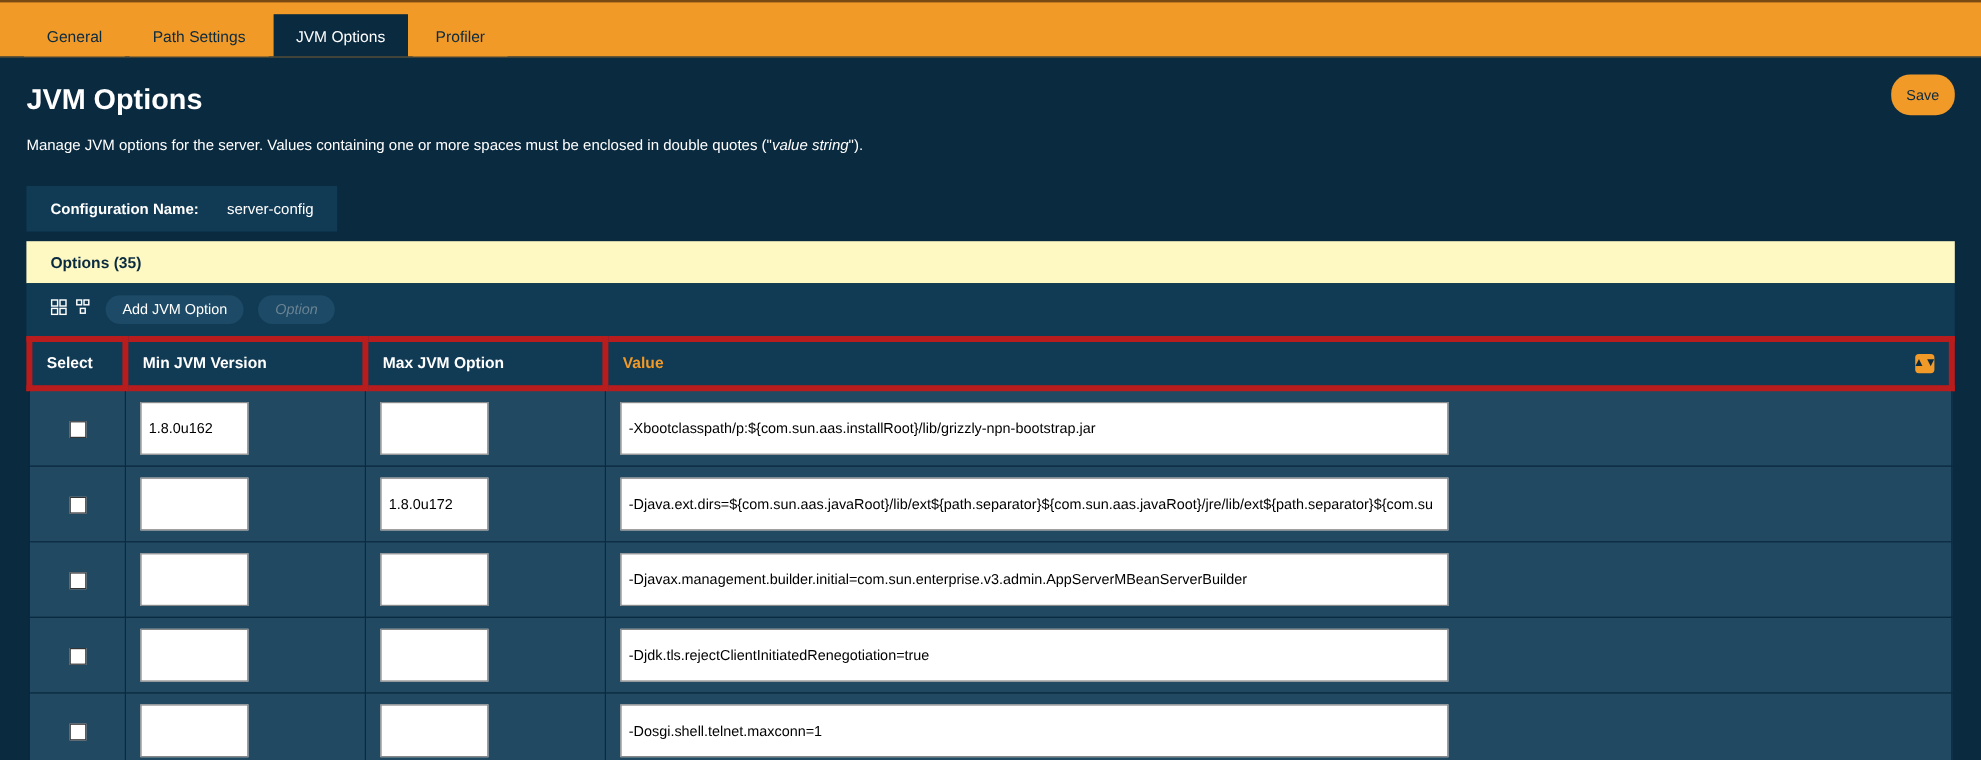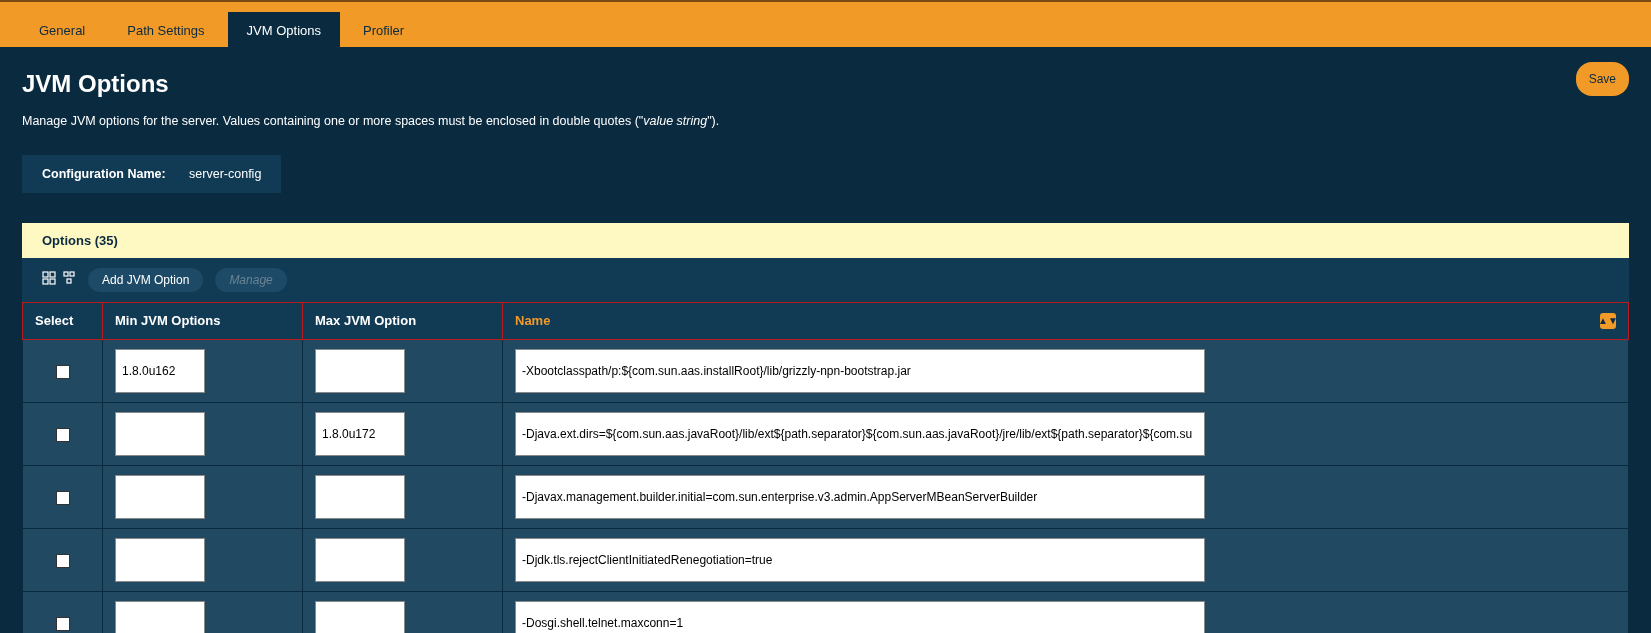--- a/index.html
+++ b/index.html
@@ -60,21 +60,21 @@
       border-radius: 16px;
       padding: 10px 13px;
       font-size: 12px;
       cursor: pointer;
     }
     .config-bar {
       background: #113a54;
       padding: 12px 20px;
       display: inline-block;
       font-size: 12.5px;
-      margin-bottom: 30px;
+      margin-bottom: 8px;
     }
     .config-bar .label { font-weight: bold; margin-right: 20px; }
     .table-title-bar {
       background: #fef9c3;
       color: #0a2a40;
       padding: 10px 20px;
       font-size: 13px;
       font-weight: bold;
     }
     .toolbar {
@@ -103,21 +103,21 @@
     table.grid {
       width: 100%;
       border-collapse: collapse;
     }
     table.grid thead th {
       background: #113a54;
       text-align: left;
       padding: 10px 12px;
       font-size: 13px;
       font-weight: bold;
-      border: 1px solid #b91c1c;
+      border: 5px solid #b91c1c;
     }
     table.grid thead th.sorted {
       color: #f19a27;
     }
     table.grid tbody td {
       background: #214a62;
       padding: 9px 12px;
       border: 1px solid #0a2a40;
       vertical-align: middle;
     }
@@ -199,31 +199,31 @@
       </span>
       <span>
         <svg width="14" height="14" viewBox="0 0 14 14">
             <rect x="2" y="1" width="4" height="4" fill="none" stroke="#fff" stroke-width="1.2"></rect>
             <rect x="8" y="1" width="4" height="4" fill="none" stroke="#fff" stroke-width="1.2"></rect>
             <rect x="5" y="8" width="4" height="4" fill="none" stroke="#fff" stroke-width="1.2"></rect>
           </svg>
       </span>
     </div>
     <button class="pill-btn">Add JVM Option</button>
-    <button class="pill-btn disabled">Manage</button>
+    <button class="pill-btn disabled">Option</button>
   </div>
 
   <table class="grid">
     <thead>
       <tr>
         <th class="col-select">Select</th>
-        <th class="col-min">Min JVM Options</th>
+        <th class="col-min">Min JVM Version</th>
         <th class="col-max">Max JVM Option</th>
         <th class="sorted">
-          <span>Name</span>
+          <span>Value</span>
           <span class="sort-icon">▲▼</span>
         </th>
       </tr>
     </thead>
     <tbody id="tbody">
     <tr>
           <td class="col-select"><input type="checkbox" class="sel-chk" style=""></td>
           <td class="col-min"><input type="text" class="cell-input inp-short" value="1.8.0u162" style=""></td>
           <td class="col-max"><input type="text" class="cell-input inp-short" style=""></td>
           <td><input type="text" class="cell-input inp-long" value="-Xbootclasspath/p:${com.sun.aas.installRoot}/lib/grizzly-npn-bootstrap.jar" style=""></td>

